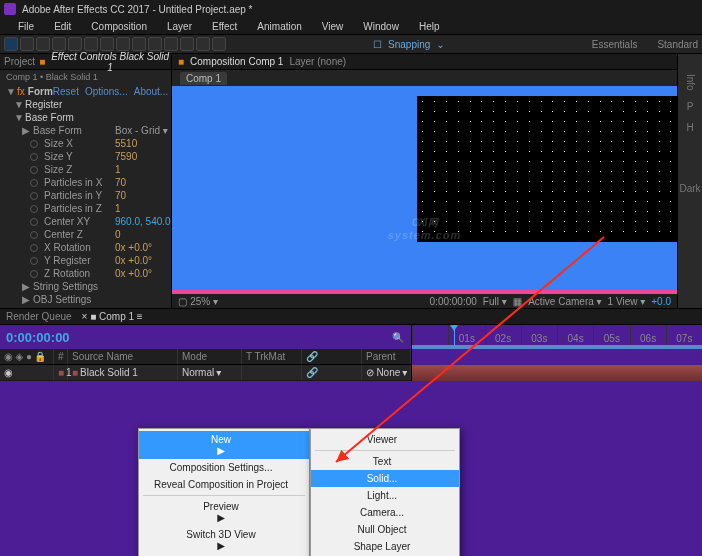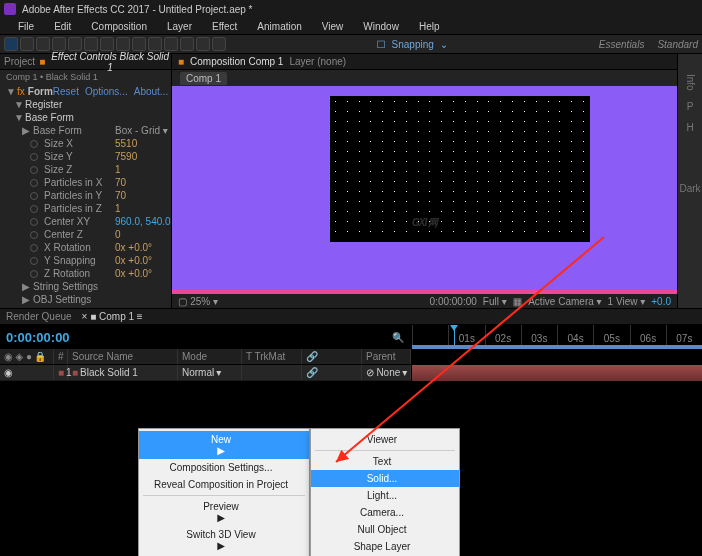--- a/index.html
+++ b/index.html
@@ -29,30 +29,30 @@
   .twirl { color: #888; display: inline-block; width: 8px; }
   .keybtn { width: 8px; height: 8px; border: 1px solid #555; border-radius: 50%; margin-right: 3px; }
   .indent1 { padding-left: 14px; }
   .indent2 { padding-left: 22px; }
   .indent3 { padding-left: 30px; }
   .centercol { flex: 1; display: flex; flex-direction: column; border-right: 1px solid #000; }
   .comp-tabs { height: 16px; background: #1a1a1a; display: flex; align-items: center; padding-left: 6px; gap: 6px; font-size: 9px; color: #888; border-bottom: 1px solid #000; }
   .comp-tabs .active { color: #ddd; }
   .comp-name-tab { height: 16px; background: #232323; display: flex; align-items: center; padding-left: 8px; font-size: 9px; }
   .comp-name-tab span { background: #3a3a3a; padding: 1px 6px; border-radius: 2px 2px 0 0; }
-  .viewer { flex: 1; background: #8b5cf6; display: flex; align-items: flex-start; justify-content: center; position: relative; padding-top: 10px; padding-left: 70px; }
+  .viewer { flex: 1; background: #3b82f6; display: flex; align-items: flex-start; justify-content: flex-end; position: relative; padding-top: 10px; padding-left: 70px; }
   .canvas { width: 260px; height: 146px; background: #000; position: relative; }
   .dot-row { position: absolute; left: 0; right: 0; display: flex; justify-content: space-around; }
   .dot { width: 1px; height: 1px; background: #fff; }
   .watermark { position: absolute; top: 106px; left: 0; right: 0; text-align: center; font-size: 38px; font-style: italic; font-weight: 700; color: rgba(255,255,255,0.18); pointer-events: none; letter-spacing: -1px; }
   .watermark .sub { font-size: 11px; letter-spacing: 1px; display: block; margin-top: -6px; }
   .viewer-footer { height: 18px; background: #1f1f1f; border-top: 4px solid #ec4899; display: flex; align-items: center; padding: 0 6px; gap: 6px; font-size: 9px; color: #999; }
   .viewer-footer .sp { flex: 1; }
   .rightcol { width: 24px; background: #2a2a2a; display: flex; flex-direction: column; align-items: center; padding-top: 20px; gap: 10px; font-size: 8px; color: #777; }
-  .timeline-sec { height: 248px; background: #000000; border-top: 1px solid #000; display: flex; flex-direction: column; }
+  .timeline-sec { height: 248px; background: #4c1d95; border-top: 1px solid #000; display: flex; flex-direction: column; }
   .tl-tabs { height: 16px; background: #1a1a1a; display: flex; align-items: center; padding-left: 6px; gap: 10px; font-size: 9px; color: #888; border-bottom: 1px solid #000; }
   .tl-top { height: 24px; display: flex; }
   .tl-left { width: 412px; border-right: 1px solid #000; }
   .tl-right { flex: 1; position: relative; }
   .timecode { height: 24px; display: flex; align-items: center; padding-left: 6px; }
   .timecode .tc { color: #3da8e4; font-size: 13px; font-weight: 600; }
   .tl-ruler { height: 24px; display: flex; align-items: center; font-size: 8px; color: #888; position: relative; }
   .tl-ruler .tick { flex: 1; text-align: center; border-left: 1px solid #333; height: 100%; padding-top: 8px; }
   .cti { position: absolute; left: 42px; top: 0; bottom: 0; width: 1px; background: #3da8e4; }
   .cti::before { content:''; position: absolute; top: 0; left: -4px; border: 4px solid transparent; border-top: 6px solid #3da8e4; }
@@ -102,21 +102,21 @@
   <div class="tool-btn"></div>
   <div class="tool-btn"></div>
   <div class="tool-btn"></div>
   <div class="tool-btn"></div>
   <div class="tool-btn"></div>
   <div class="snap-box">
     <span>☐</span>
     <span>Snapping</span>
     <span>⌄</span>
   </div>
-  <div style="margin-left:auto;display:flex;gap:13px;color:#888;font-size:9px;font-style:italic;">
+  <div style="margin-left:auto;display:flex;gap:20px;color:#888;font-size:9px;">
     <span>Essentials</span>
     <span>Standard</span>
   </div>
 </div>
 
 <div class="panels">
 
   <div class="leftcol">
     <div class="panel-tabs">
       <span>Project</span>
@@ -215,21 +215,21 @@
         <div class="prop-row indent3">
           <span class="prop-label">
             <span class="keybtn"></span>
             <span>X Rotation</span>
           </span>
           <span class="prop-val num">0x +0.0°</span>
         </div>
         <div class="prop-row indent3">
           <span class="prop-label">
             <span class="keybtn"></span>
-            <span>Y Snapping</span>
+            <span>Y Register</span>
           </span>
           <span class="prop-val num">0x +0.0°</span>
         </div>
         <div class="prop-row indent3">
           <span class="prop-label">
             <span class="keybtn"></span>
             <span>Z Rotation</span>
           </span>
           <span class="prop-val num">0x +0.0°</span>
         </div>
@@ -597,20 +597,21 @@
             <div class="dot"></div>
             <div class="dot"></div>
             <div class="dot"></div>
             <div class="dot"></div>
             <div class="dot"></div>
             <div class="dot"></div>
           </div>
         </div>
       <div class="watermark">
         <span>GXI 网</span>
+        <span class="sub">system.com</span>
       </div>
     </div>
     <div class="viewer-footer">
       <span>▢ <span>25%</span> ▾</span>
       <span class="sp"></span>
       <span style="color:#999">0:00:00:00</span>
       <span><span>Full</span> ▾</span>
       <span>▦</span>
       <span><span>Active Camera</span> ▾</span>
       <span><span>1 View</span> ▾</span>

